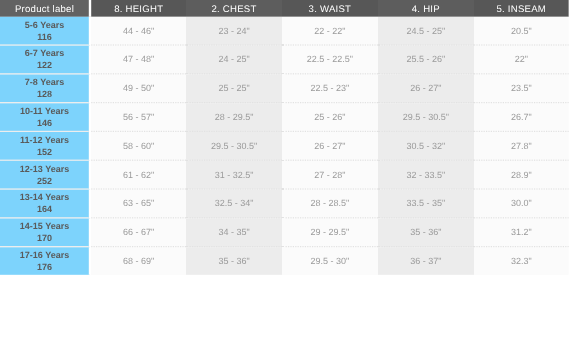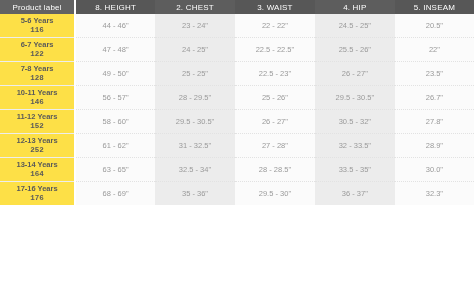--- a/index.html
+++ b/index.html
@@ -52,34 +52,34 @@
     color: #9a9a9a;
     text-align: center;
     vertical-align: middle;
     border-bottom: 1px dotted #e2e2e2;
     background: #fbfbfb;
   }
   .size-table tbody td.shade {
     background: #ececec;
   }
   .size-table tbody td.col-label {
-    background: #fde047;
+    background: #7dd3fc;
     color: #5a5a5a;
     font-size: 7.5px;
     font-weight: bold;
     line-height: 1.25;
     border-right: 2px solid #ffffff;
     border-bottom: 1px solid #ededed;
   }
   .size-table tbody tr:last-child td {
     border-bottom: 0;
   }
 
   .label-age { display: block; }
-  .label-size { display: block; font-family: Liberation Mono, monospace; }
+  .label-size { display: block; }
 
   
   col.w-label  { width: 75px; }
   col.w-meas   { width: 79.8px; }
   col.w-meas-l { width: 79px; }
 </style>
 </head>
 <body>
 
 <table class="size-table">
@@ -174,20 +174,31 @@
           <span class="label-size">164</span>
         </td>
         <td>63 - 65"</td>
         <td class="shade">32.5 - 34"</td>
         <td>28 - 28.5"</td>
         <td class="shade">33.5 - 35"</td>
         <td>30.0"</td>
       </tr>
       <tr>
         <td class="col-label">
+          <span class="label-age">14-15 Years</span>
+          <span class="label-size">170</span>
+        </td>
+        <td>66 - 67"</td>
+        <td class="shade">34 - 35"</td>
+        <td>29 - 29.5"</td>
+        <td class="shade">35 - 36"</td>
+        <td>31.2"</td>
+      </tr>
+      <tr>
+        <td class="col-label">
           <span class="label-age">17-16 Years</span>
           <span class="label-size">176</span>
         </td>
         <td>68 - 69"</td>
         <td class="shade">35 - 36"</td>
         <td>29.5 - 30"</td>
         <td class="shade">36 - 37"</td>
         <td>32.3"</td>
       </tr>
     </tbody>

